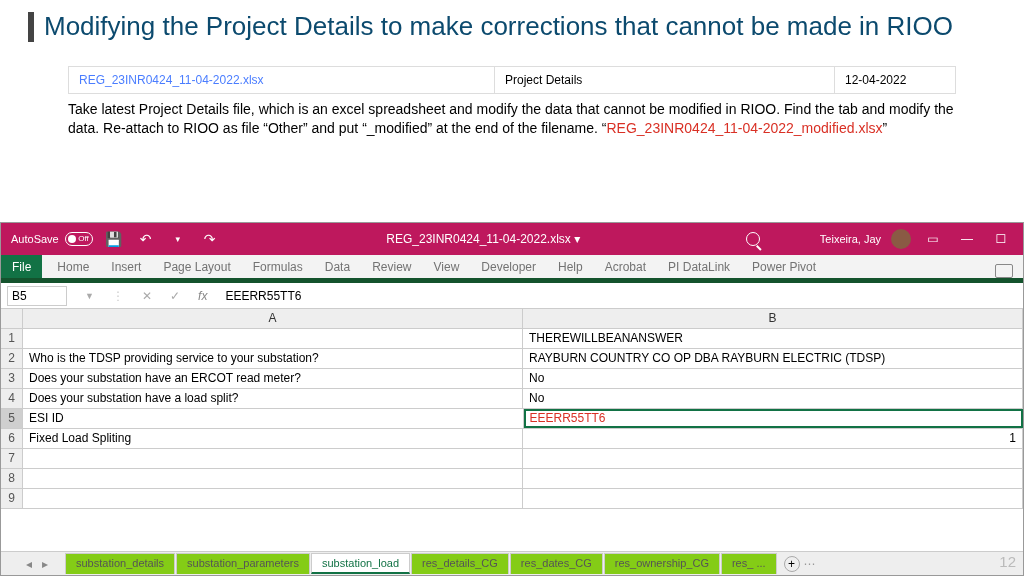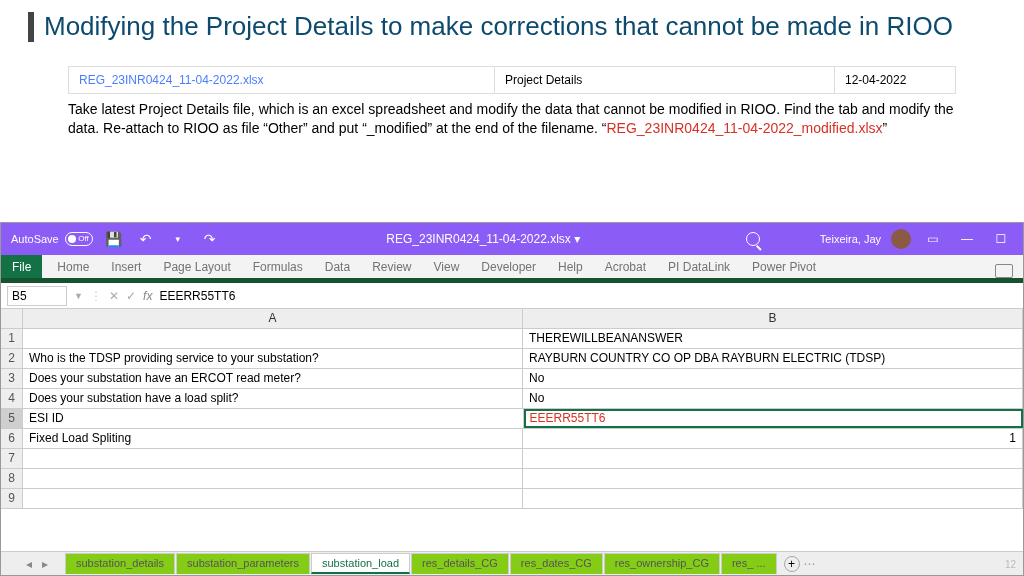--- a/index.html
+++ b/index.html
@@ -13,59 +13,59 @@
 .filebar>div:last-child{border:none}
 .filebar .fname{flex:1;color:#4a7dff}
 .filebar .fdesc{width:340px}
 .filebar .fdate{width:120px}
 
 .instr{margin:0 40px 24px 40px;font-size:14px;line-height:1.35}
 .instr .red{color:#d93025}
 
 .excel{border:1px solid #999;position:absolute;left:0;right:0;bottom:0;top:222px}
 
-.tbar{background:#8b5cf6;height:32px;display:flex;align-items:center;color:#fff;padding:0 10px;gap:10px}
+.tbar{background:#be185d;height:32px;display:flex;align-items:center;color:#fff;padding:0 10px;gap:10px}
 .autosave{display:flex;align-items:center;gap:6px;font-size:11px}
 .toggle{width:28px;height:14px;border:1px solid #fff;border-radius:7px;position:relative}
 .toggle:after{content:'';width:8px;height:8px;background:#fff;border-radius:50%;position:absolute;left:2px;top:2px}
 .toff{font-size:8px;position:absolute;right:3px;top:1px}
 .tbtn{width:22px;height:22px;display:flex;align-items:center;justify-content:center;font-size:14px}
 .fname-top{flex:1;text-align:center;font-size:12px}
 .search{width:14px;height:14px;border:1.5px solid #fff;border-radius:50%;position:relative}
 .search:after{content:'';width:6px;height:1.5px;background:#fff;position:absolute;bottom:-3px;right:-3px;transform:rotate(45deg)}
 .avatar{width:20px;height:20px;background:#8a5a44;border-radius:50%}
 .wbtn{width:24px;height:24px;display:flex;align-items:center;justify-content:center}
 
 .ribbon{background:#f3f3f3;height:28px;display:flex;align-items:flex-end;border-bottom:5px solid #14532d;font-size:12px}
 .rtab{padding:0 11px;height:100%;display:flex;align-items:center;color:#737373}
 .rtab.file{background:#127245;color:#fff;margin-right:4px}
 .comment{margin-left:auto;width:18px;height:14px;border:1px solid #888;border-radius:2px;margin-right:10px;position:relative}
 
-.fbar{height:26px;display:flex;align-items:center;border-bottom:1px solid #ccc;background:#fff;padding:0 6px;gap:7px;font-size:12px}
+.fbar{height:26px;display:flex;align-items:center;border-bottom:1px solid #ccc;background:#fff;padding:0 6px;gap:18px;font-size:12px}
 .namebox{width:60px;border:1px solid #ccc;padding:2px 4px}
 .fxlabel{color:#888;font-style:italic}
 .fxval{flex:1}
 
 .sheet{background:#fff}
 .hdr{display:flex;height:20px;border-bottom:1px solid #ccc;background:#eee}
 .corner{width:22px;border-right:1px solid #ccc;background:#eee}
 .colh{flex:1;text-align:center;border-right:1px solid #ccc;padding-top:2px;color:#333}
 .row{display:flex;height:20px;border-bottom:1px solid #ccc}
 .rowh{width:22px;background:#eee;text-align:center;border-right:1px solid #ccc;padding-top:2px;color:#555}
 .cell{flex:1;padding:2px 6px;border-right:1px solid #ccc;white-space:nowrap;overflow:hidden}
 .row5 .rowh{background:#cfcfcf}
 .row5 .cellB{border:2px solid #127245;color:#d93025;padding:0 4px}
 
 .tabs{position:absolute;bottom:0;left:0;right:0;height:24px;background:#eee;border-top:1px solid #ccc;display:flex;align-items:center;padding:0 20px;gap:0}
 .navbtn{width:16px;text-align:center;color:#888}
 .stab{padding:3px 10px;border:1px solid #ccc;border-bottom:none;background:#84cc16;margin-right:1px;font-size:11px;color:#555}
 .stab.active{background:#fff;color:#127245;font-weight:400;border-bottom:2px solid #127245}
 .addtab{width:16px;height:16px;border:1px solid #aaa;border-radius:50%;text-align:center;line-height:14px;margin-left:6px}
 
-.pagenum{position:absolute;bottom:6px;right:8px;color:#bbb;font-size:10px}
+.pagenum{position:absolute;bottom:6px;right:8px;color:#bbb;font-size:15px}
 </style>
 </head>
 <body>
 
 <div class="slide">
   <div class="title">Modifying the Project Details to make corrections that cannot be made in RIOO</div>
 
   <div class="filebar">
     <div class="fname">REG_23INR0424_11-04-2022.xlsx</div>
     <div class="fdesc">Project Details</div>

